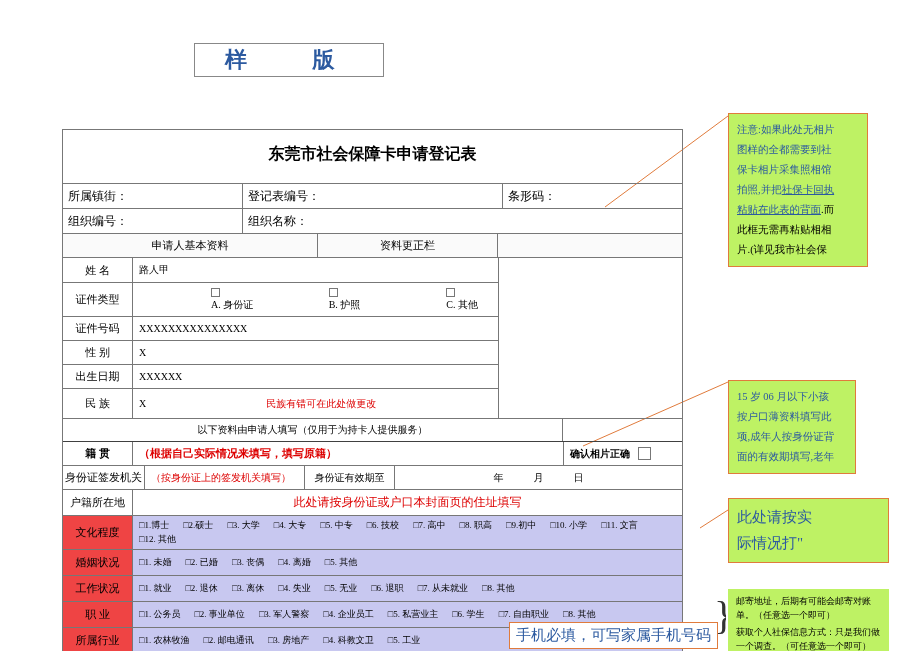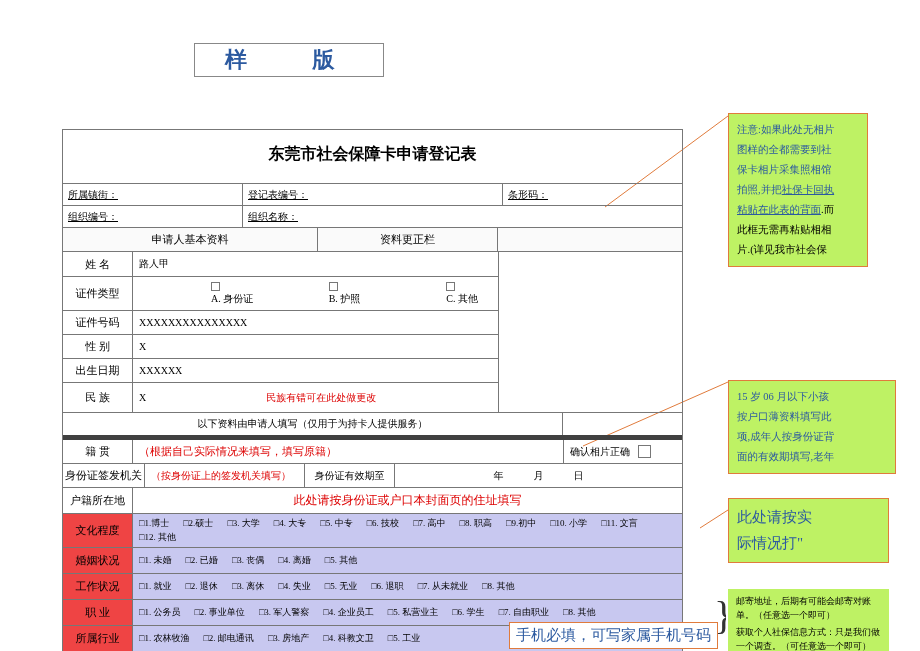--- a/index.html
+++ b/index.html
@@ -7,21 +7,21 @@
   
   .sample-banner { position: absolute; left: 194px; top: 43px; width: 190px; height: 34px; border: 1px solid #888; font-size: 22px; font-weight: bold; color: #2c5aa0; letter-spacing: 30px; padding-left: 30px; line-height: 32px; }
   
   .main-form { position: absolute; left: 62px; top: 129px; width: 621px; border: 1px solid #777; }
   
   .form-title { text-align: center; font-size: 16px; font-weight: bold; padding: 14px 0 18px; }
   
   .row { display: flex; border-top: 1px solid #777; min-height: 22px; align-items: center; }
   .row:first-child { border-top: none; }
   
-  .cell { padding: 3px 5px; font-size: 10px; line-height: 1.5; text-decoration: underline; }
+  .cell { padding: 3px 5px; font-size: 12px; line-height: 1.5; }
   .label { width: 70px; text-align: center; }
   
   .header-row1 .cell { flex: 1; }
   .header-row1 .c1 { flex: 0 0 180px; border-right: 1px solid #777; }
   .header-row1 .c2 { flex: 0 0 260px; border-right: 1px solid #777; }
   .header-row1 .c3 { flex: 1; }
   
   .header-row2 .c1 { flex: 0 0 180px; border-right: 1px solid #777; }
   .header-row2 .c2 { flex: 1; }
   
@@ -40,21 +40,21 @@
   .brow .val { flex: 1; padding: 4px 6px; display: flex; align-items: center; font-size: 10px; }
   
   .doc-type-opts { display: flex; gap: 0; align-items: flex-end; padding: 2px 6px 2px 20px; font-size: 10px; }
   .doc-type-opts span { flex: 1; margin-left: 36px; }
   .sq { display: inline-block; width: 9px; height: 9px; border: 1px solid #777; margin-right: 3px; position: relative; top: 1px; }
   
   .red { color: #d00; }
   
   .service-hdr { text-align: center; padding: 4px; border-top: 1px solid #777; min-height: 22px; font-size: 10px; }
   
-  .native-row { display: flex; border-top: 5px solid #404040; min-height: 24px; }
+  .native-row { display: flex; border-top: 1px solid #404040; min-height: 24px; font-weight: bold; }
   .native-row .label { border-right: 1px solid #777; display: flex; align-items: center; justify-content: center; }
   .native-row .v1 { flex: 1; padding: 4px 6px; color: #d00; display: flex; align-items: center; border-right: 1px solid #777; }
   .native-row .confirm { flex: 0 0 118px; padding: 4px 6px; display: flex; align-items: center; gap: 8px; font-size: 10px; }
   .confirm .box { width: 13px; height: 13px; border: 1px solid #777; }
   
   .id-agency-row { display: flex; border-top: 1px solid #777; min-height: 24px; }
   .id-agency-row .label { border-right: 1px solid #777; display: flex; align-items: center; justify-content: center; }
   .id-agency-row .v1 { flex: 0 0 160px; padding: 4px 6px; color: #d00; display: flex; align-items: center; border-right: 1px solid #777; font-size: 10px; }
   .id-agency-row .lab2 { flex: 0 0 90px; padding: 4px; display: flex; align-items: center; justify-content: center; border-right: 1px solid #777; font-size: 10px; }
   .id-agency-row .v2 { flex: 1; padding: 4px 6px; display: flex; align-items: center; justify-content: center; gap: 30px; font-size: 10px; }
@@ -65,21 +65,21 @@
   
   .opt-row { display: flex; border-top: 1px solid #777; min-height: 26px; background: #c8c8f0; }
   .opt-row .label { border-right: 1px solid #777; display: flex; align-items: center; justify-content: center; background: #ef4444; }
   .opt-row .opts { flex: 1; padding: 3px 6px; font-size: 9px; line-height: 1.5; display: flex; align-items: center; flex-wrap: wrap; gap: 0 14px; }
   
   .annotation { position: absolute; border: 1px solid #e07b3c; padding: 6px 8px; font-size: 10.5px; line-height: 1.9; color: #2c5aa0; background: #bef264; }
   .annotation .ul { text-decoration: underline; }
   .annotation .black { color: #000; }
   
   .ann1 { left: 728px; top: 113px; width: 140px; }
-  .ann2 { left: 728px; top: 380px; width: 168px; }
+  .ann2 { left: 728px; top: 380px; width: 128px; }
   .ann3 { left: 728px; top: 498px; width: 161px; }
   .ann4 { left: 728px; top: 589px; width: 161px; font-size: 9px; line-height: 1.5; }
   
   svg.connector { position: absolute; pointer-events: none; }
   
   .phone-note { position: absolute; left: 509px; top: 622px; border: 1px solid #e07b3c; padding: 3px 6px; font-size: 15px; color: #2c5aa0; background: #fff; }
   
   .brace { position: absolute; left: 714px; top: 592px; width: 12px; height: 55px; font-size: 40px; color: #333; overflow: hidden; }
 </style>
 </head>

